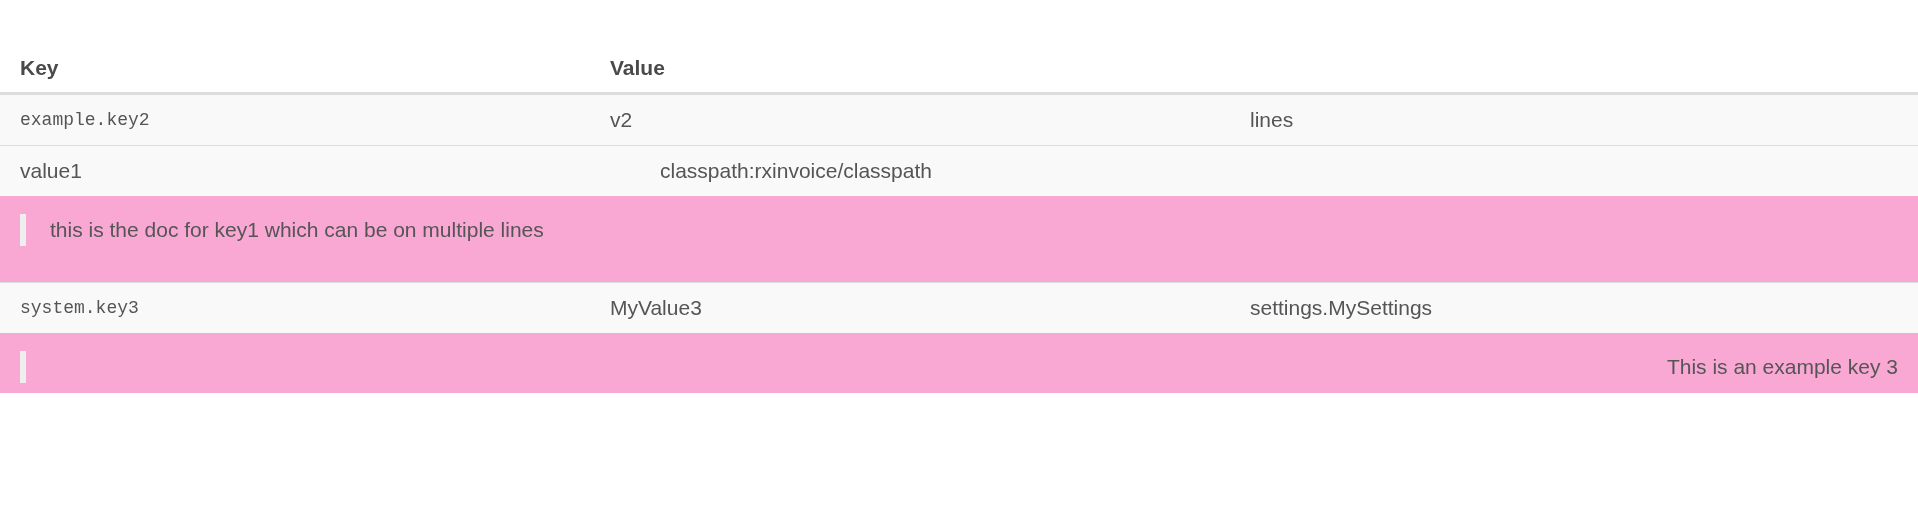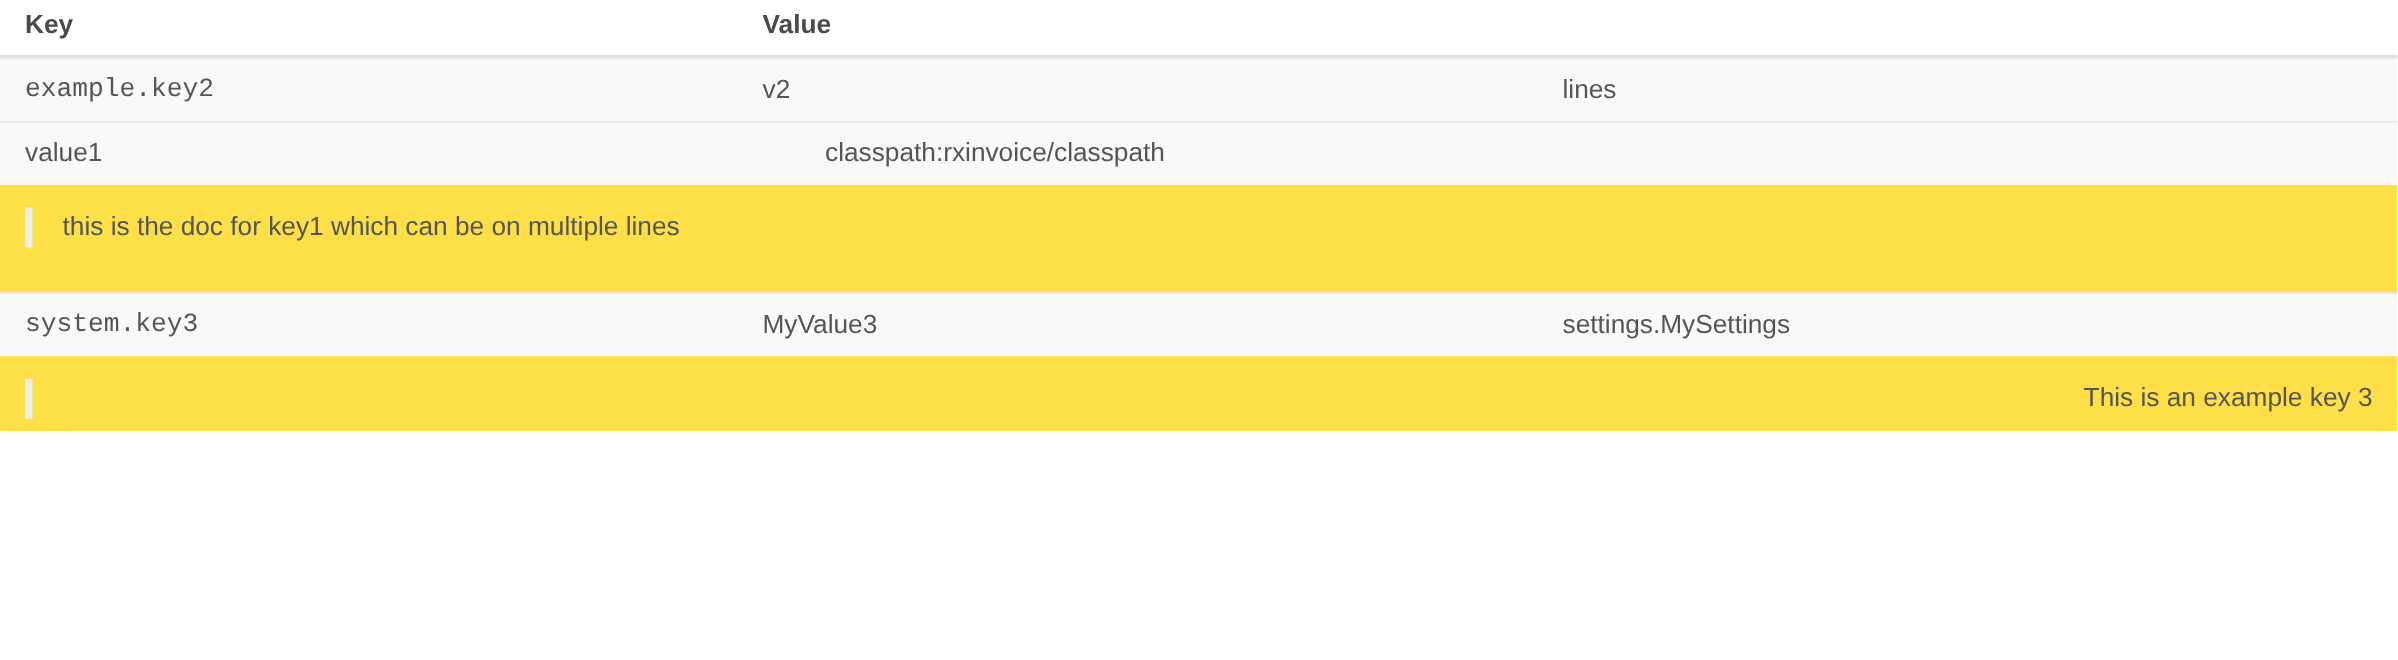--- a/index.html
+++ b/index.html
@@ -19,20 +19,21 @@
     }
     .header-row {
       display: flex;
       border-bottom: 2px solid #ddd;
       padding: 8px 0 12px 0;
     }
     .header-cell {
       font-weight: 700;
       color: #4a4a4a;
       padding: 0 20px;
+      margin-top: 48px;
     }
     .col-key {
       width: 590px;
       flex-shrink: 0;
     }
     .col-value {
       width: 640px;
       flex-shrink: 0;
     }
     .col-origin {
@@ -52,26 +53,26 @@
     }
     .data-row:first-of-type {
       border-top: none;
     }
     .cell {
       padding: 0 20px;
       color: #555;
     }
     .key-cell {
       font-family: "SFMono-Regular", Consolas, "Liberation Mono", Menlo, Courier, monospace;
-      font-size: 21px;
+      font-size: 18px;
       color: #555;
     }
     .doc-block {
       padding: 18px 20px 36px 20px;
-      background: #fde047;
+      background: #f9a8d4;
     }
     .doc-quote {
       border-left: 6px solid #eee;
       padding: 4px 0 4px 24px;
       color: #555;
     }
     .last-doc-block {
       padding-bottom: 10px;
       text-align: right;
     }

